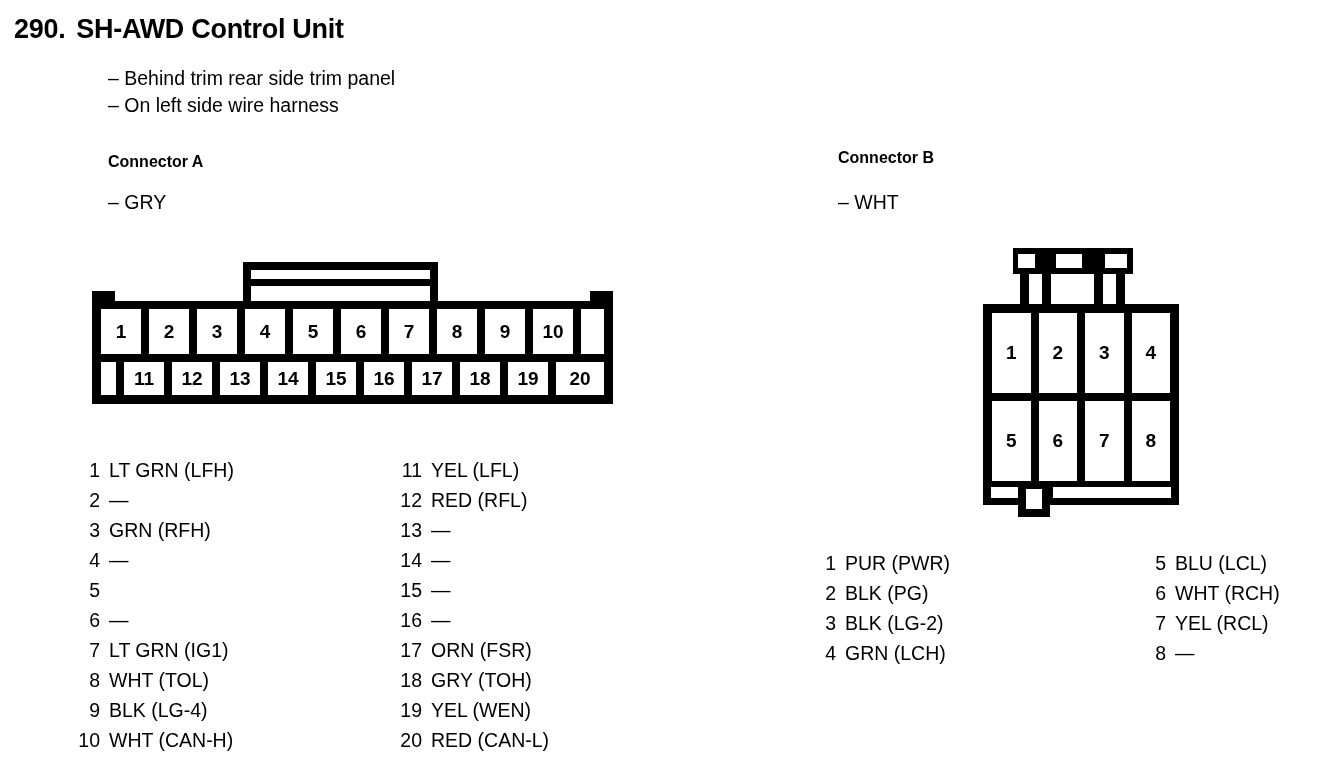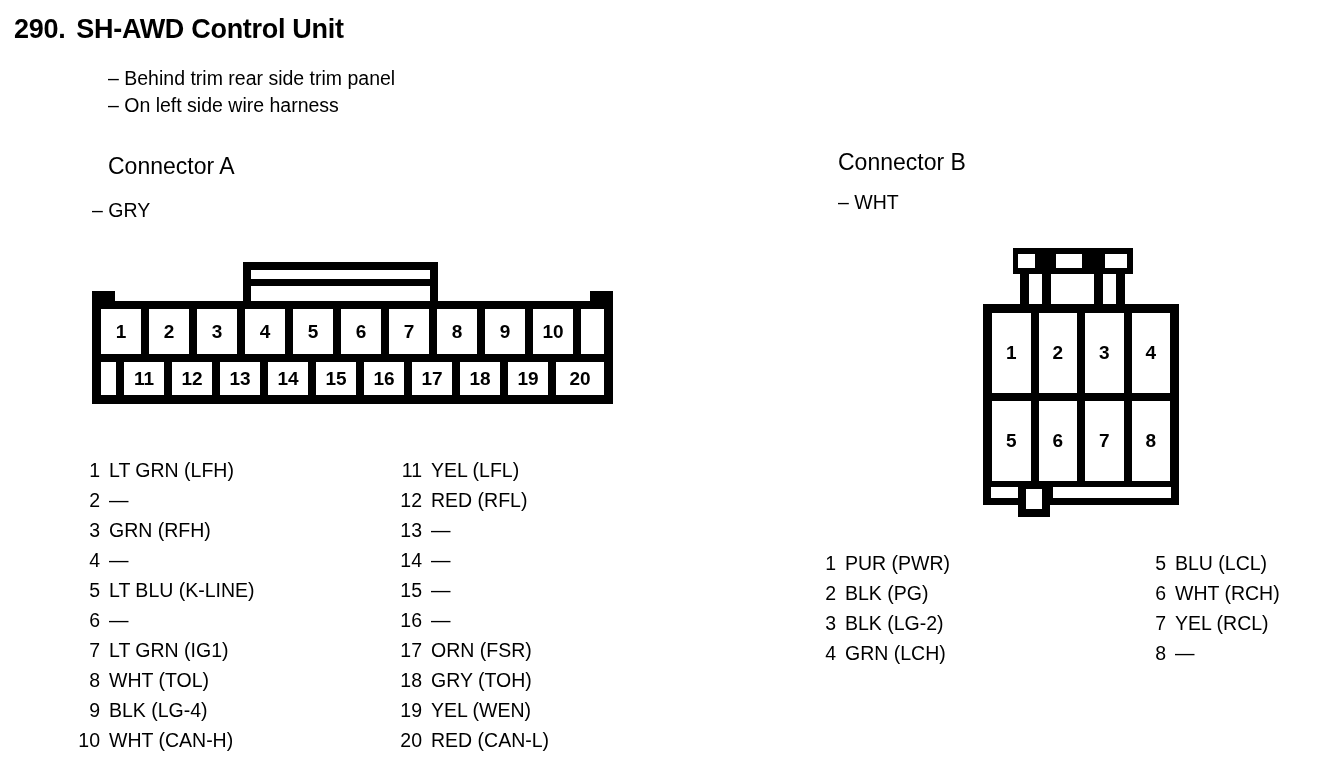--- a/index.html
+++ b/index.html
@@ -35,32 +35,32 @@
     font-size: 19.5px;
     font-weight: normal;
     white-space: nowrap;
   }
   #subnote-0 { top: 67px; }
   #subnote-1 { top: 94px; }
 
   
   .conn-heading {
     position: absolute;
-    font-size: 23px;
-    font-weight: normal;
+    font-size: 16px;
+    font-weight: bold;
     white-space: nowrap;
   }
   .conn-color {
     position: absolute;
     font-size: 19.5px;
     font-weight: normal;
     white-space: nowrap;
   }
   #connA-heading { left: 108px; top: 153px; }
-  #connA-color   { left: 92px; top: 191px; margin-top: 8px; }
+  #connA-color   { left: 108px; top: 191px; }
   #connB-heading { left: 838px; top: 149px; }
   #connB-color   { left: 838px; top: 191px; }
 
   
   #connA-diagram {
     position: absolute;
     left: 92px;
     top: 262px;
     width: 522px;
     height: 142px;
@@ -415,21 +415,20 @@
   <div class="pinrow">
       <span class="pinnum">3</span>
       <span class="pinval">GRN (RFH)</span>
     </div>
   <div class="pinrow">
       <span class="pinnum">4</span>
       <span class="pinval">—</span>
     </div>
   <div class="pinrow">
       <span class="pinnum">5</span>
-      <span class="pinval">LT BLU (K-LINE)</span>
     </div>
   <div class="pinrow">
       <span class="pinnum">6</span>
       <span class="pinval">—</span>
     </div>
   <div class="pinrow">
       <span class="pinnum">7</span>
       <span class="pinval">LT GRN (IG1)</span>
     </div>
   <div class="pinrow">

